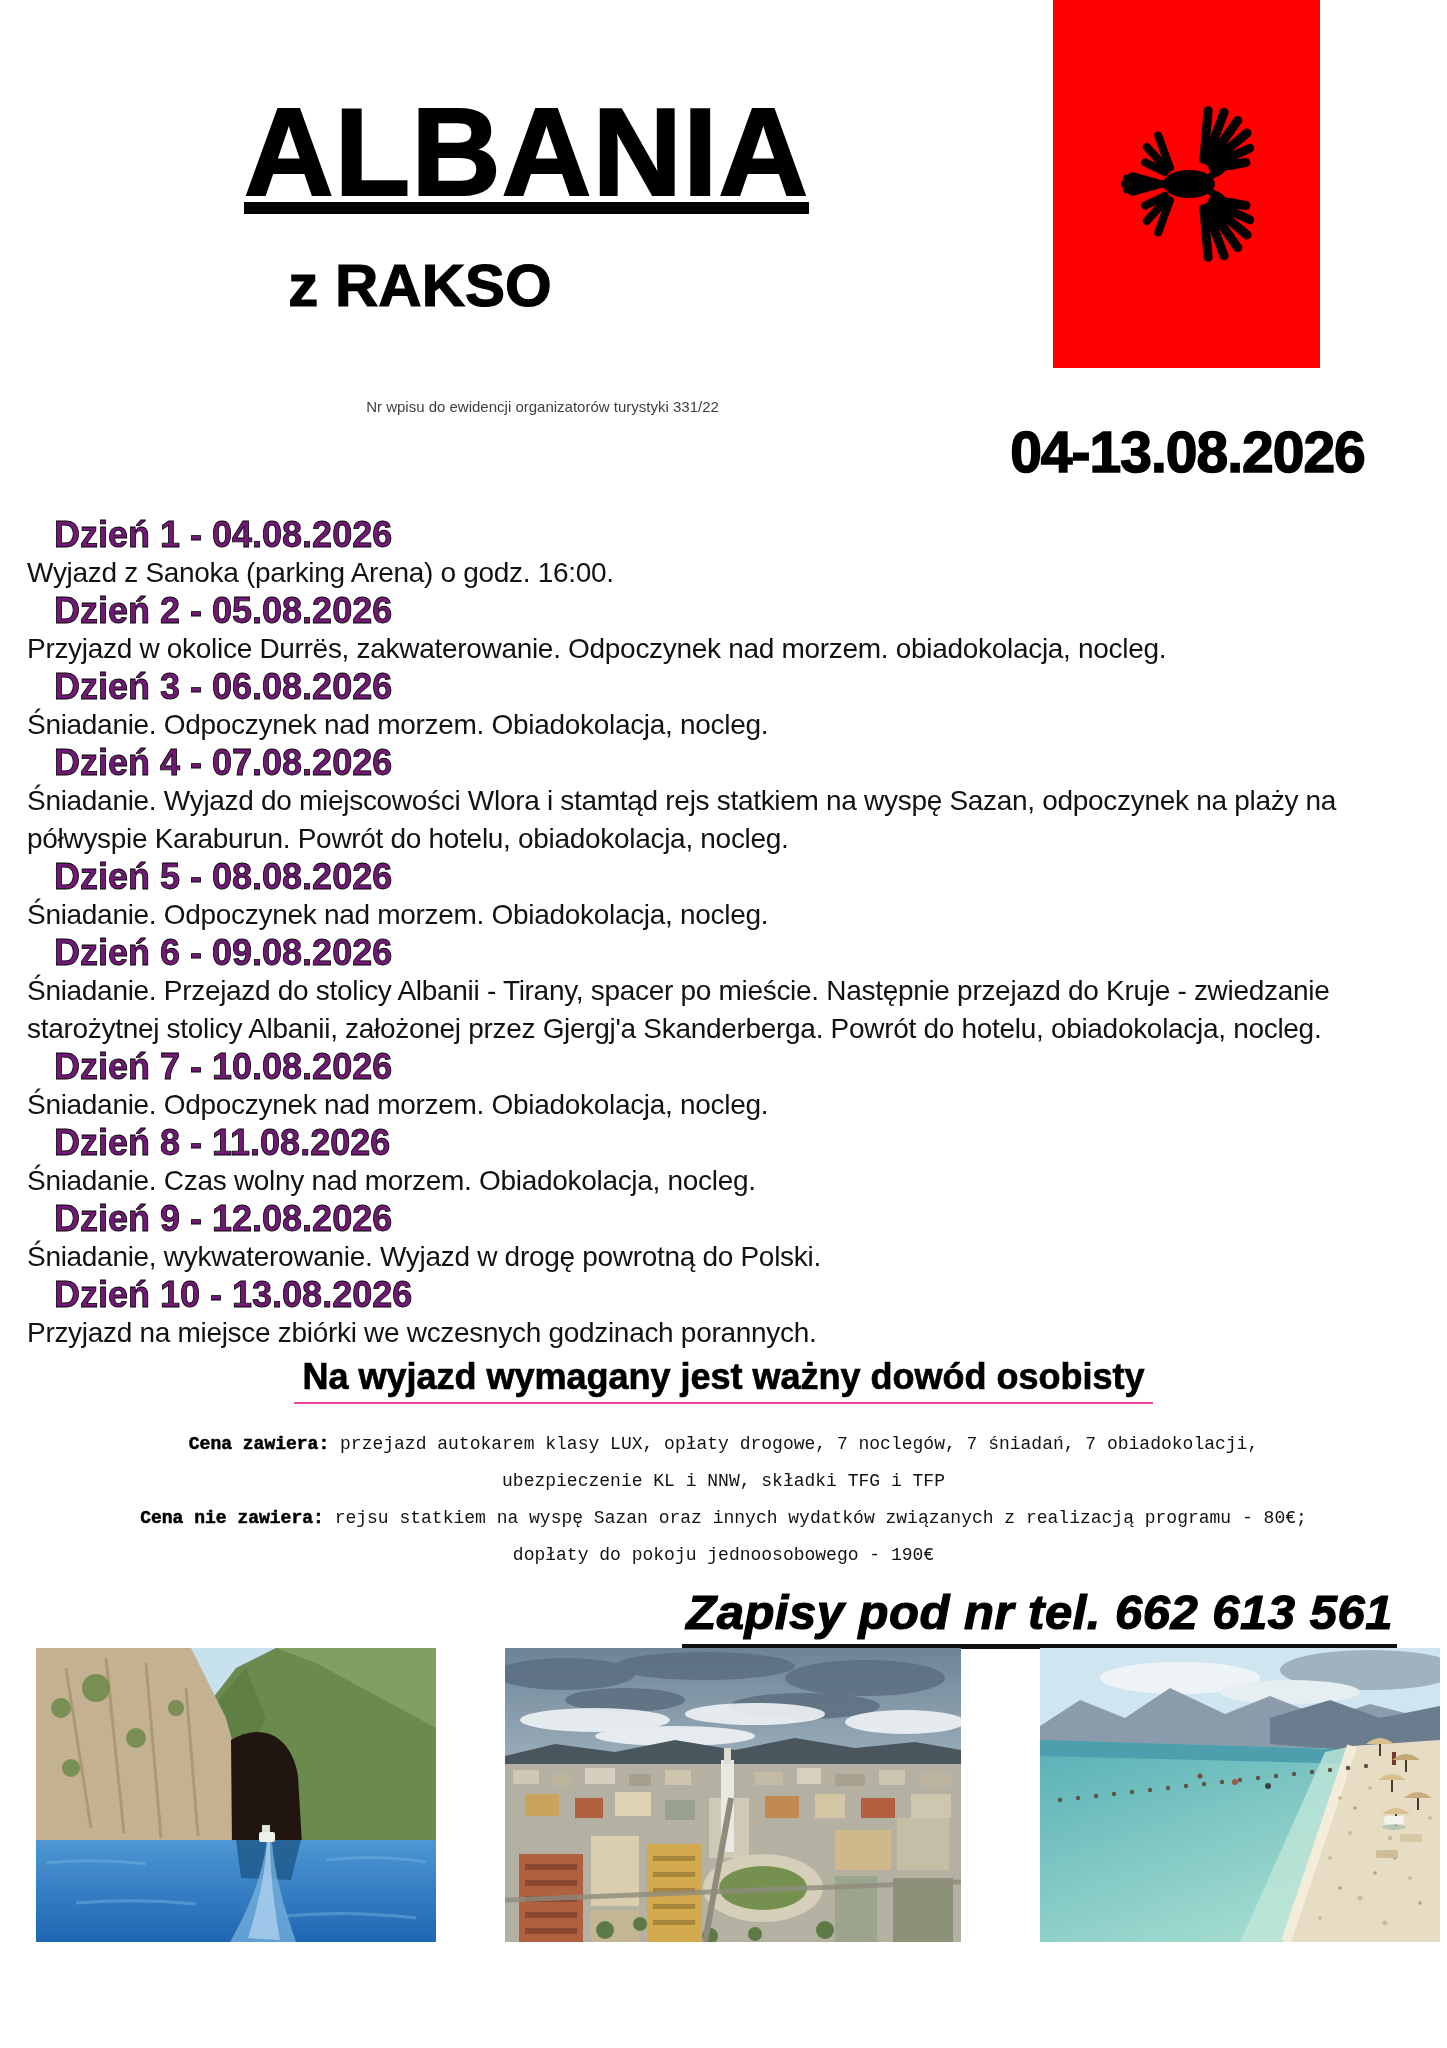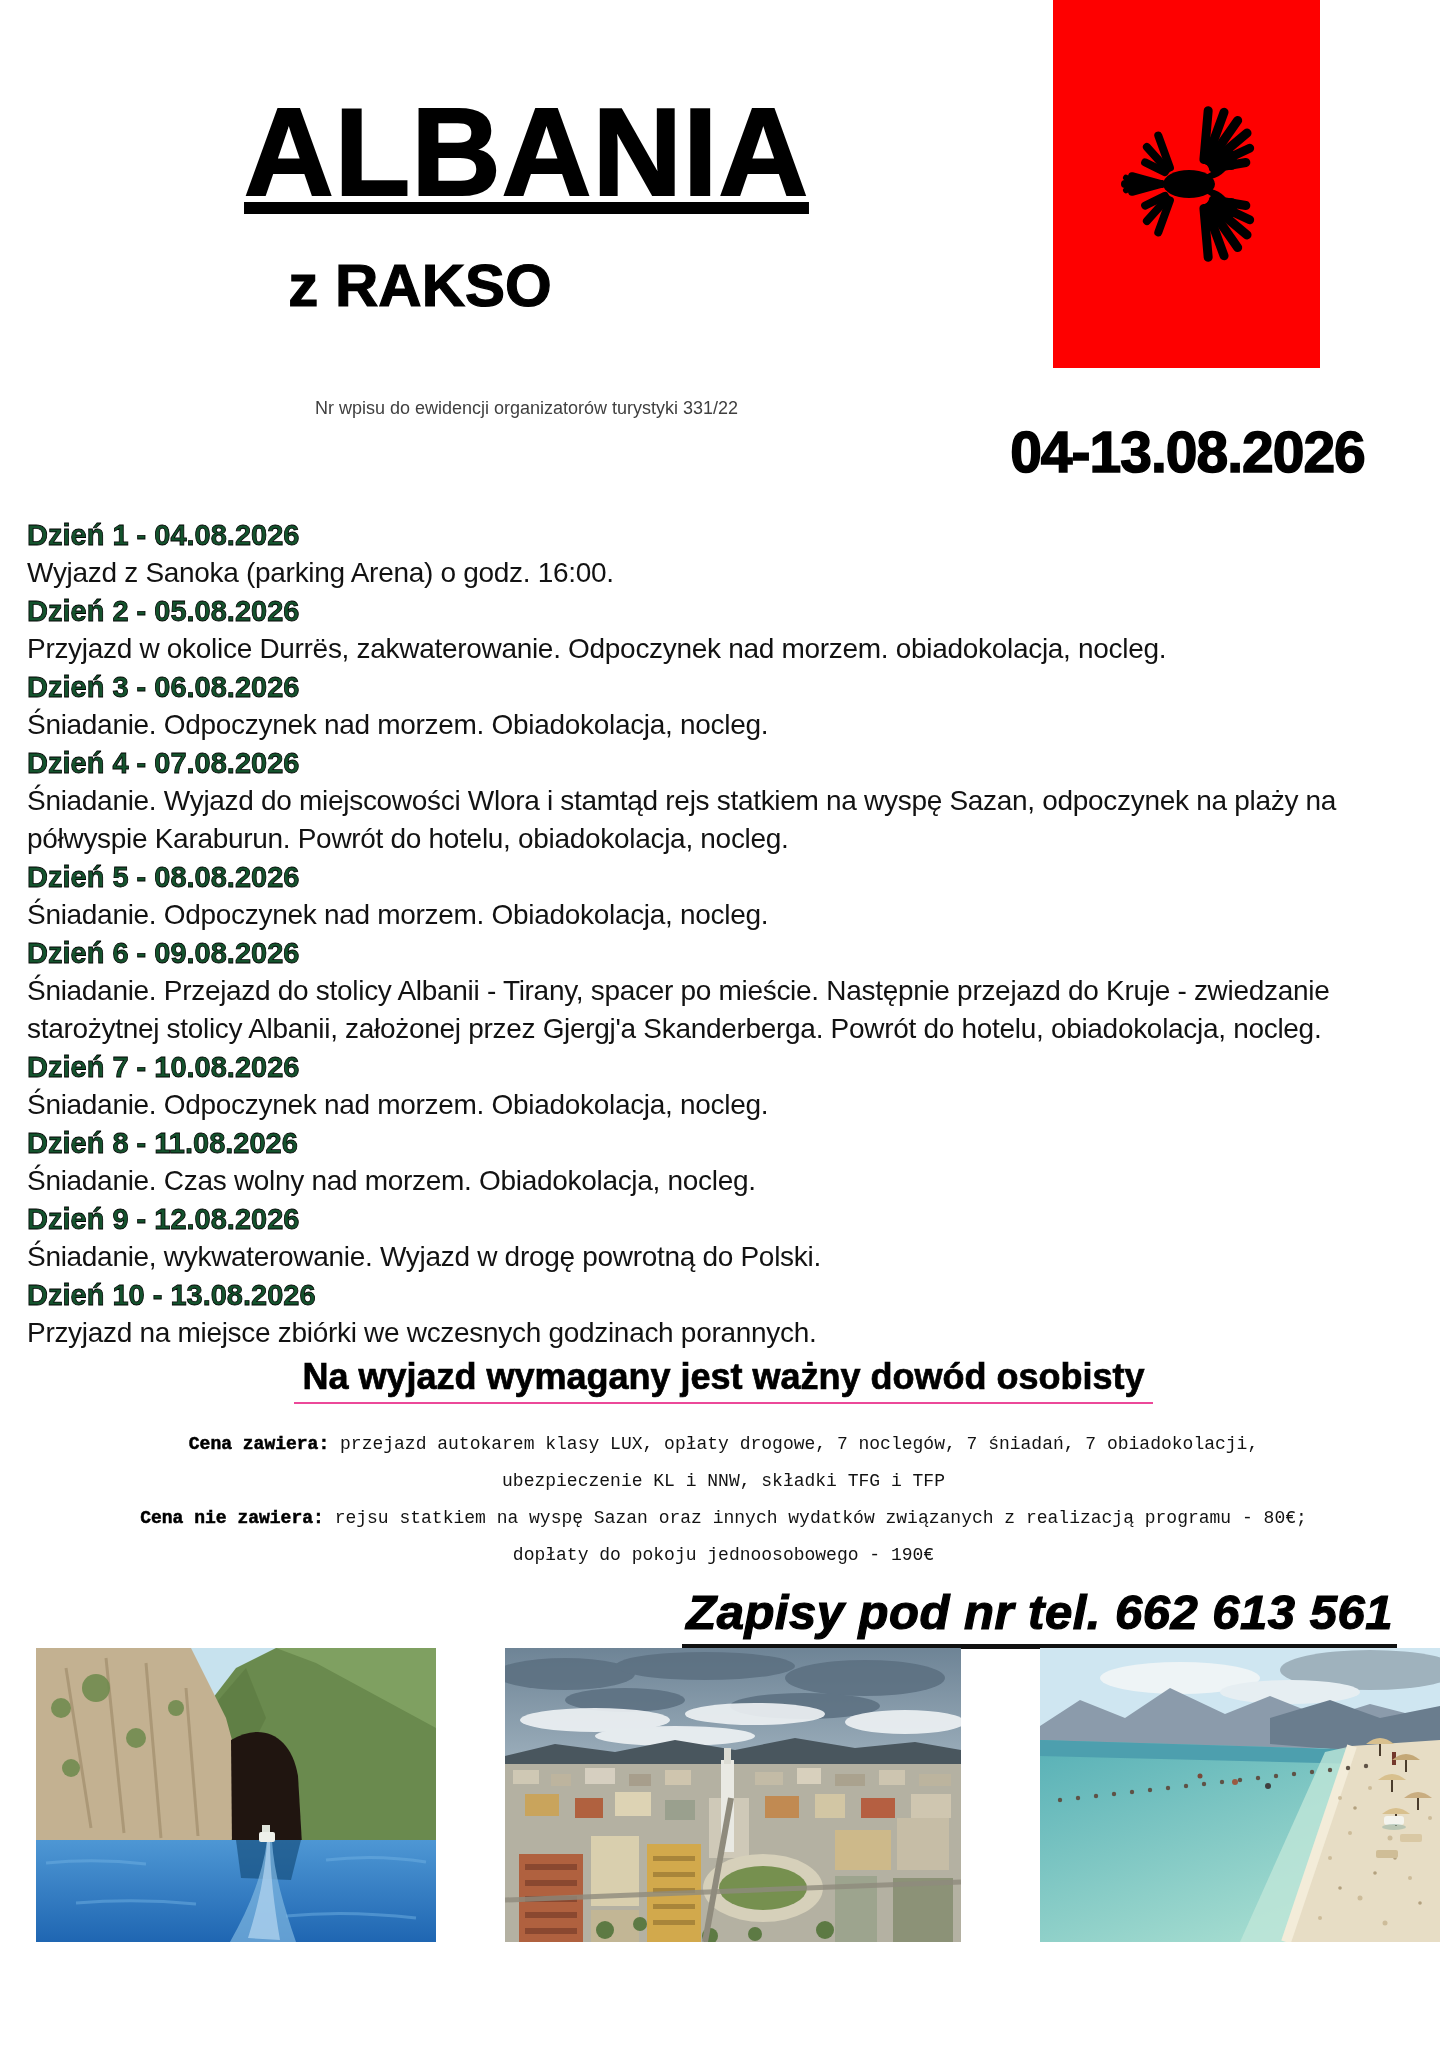--- a/index.html
+++ b/index.html
@@ -10,41 +10,41 @@
   .title{
     position:absolute;top:90px;left:0;width:1053px;text-align:center;
     font-size:124px;font-weight:700;line-height:1;letter-spacing:1px;text-decoration:underline;
     -webkit-text-stroke:2px #000;
   }
   .subtitle{
     position:absolute;top:256px;left:0;width:840px;text-align:center;
     font-size:60px;font-weight:700;line-height:1;-webkit-text-stroke:1.2px #000;
   }
   .reg{
-    position:absolute;top:398px;left:0;width:1053px;text-align:center;
-    font-size:18px;color:#3f3f3f;
+    position:absolute;top:398px;left:16px;width:1053px;text-align:center;
+    font-size:15px;color:#3f3f3f;
   }
   .flag{
     position:absolute;left:1053px;top:0;width:267px;height:368px;background:#fe0000;
     display:flex;align-items:center;justify-content:center;
   }
   .flag svg{width:200px;height:200px;}
   .offer-date{
     position:absolute;top:424px;left:935px;width:505px;text-align:center;
     font-size:57px;font-weight:700;line-height:1;letter-spacing:-1px;-webkit-text-stroke:1.5px #000;
   }
   .offer-price{
     position:absolute;top:502px;left:935px;width:505px;text-align:center;
     font-size:66px;font-weight:700;line-height:1;-webkit-text-stroke:1.5px #000;
   }
   .itinerary{
     position:absolute;top:516px;left:27px;width:1404px;
     font-size:28px;line-height:38px;color:#121212;letter-spacing:-0.3px;
   }
-  .day-title{font-weight:700;font-size:29px;letter-spacing:0;-webkit-text-stroke:0.8px #000;color:#14532d;}
+  .day-title{font-weight:700;font-size:36px;letter-spacing:0;-webkit-text-stroke:0.8px #000;color:#701a75;margin-left:27px;}
   .notice{position:absolute;top:1356px;left:0;width:1447px;text-align:center;}
   .notice span{
     display:inline-block;font-size:36px;font-weight:700;-webkit-text-stroke:0.7px #000;
     border-bottom:2px solid #ec4899;padding:0 8px 4px;
   }
   .pricing{
     position:absolute;top:1426px;left:20px;width:1407px;text-align:center;
     font-size:18px;line-height:37px;color:#121212;font-family:Liberation Mono, monospace;
   }
   .pricing .b{font-weight:700;-webkit-text-stroke:0.5px #000;color:#000;}

